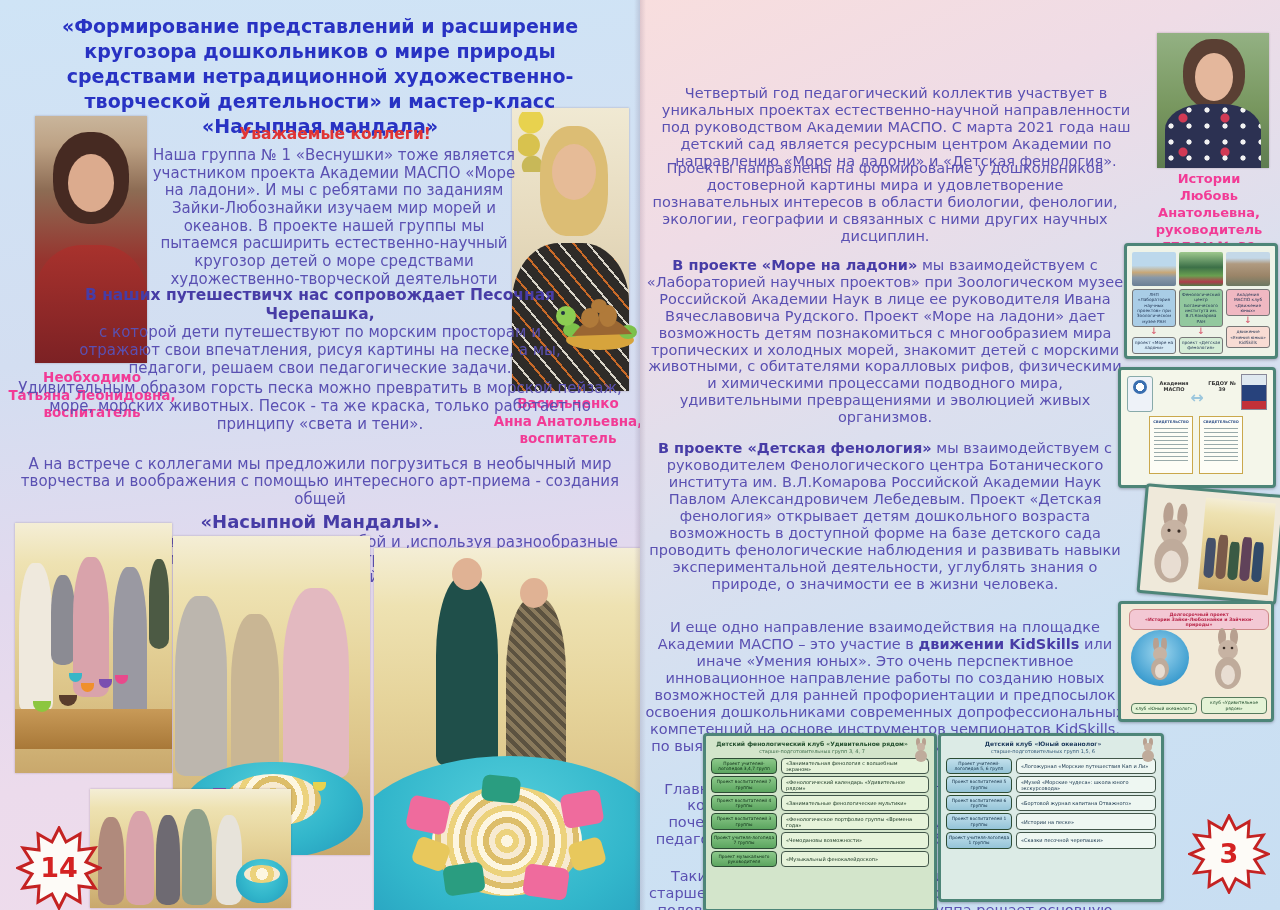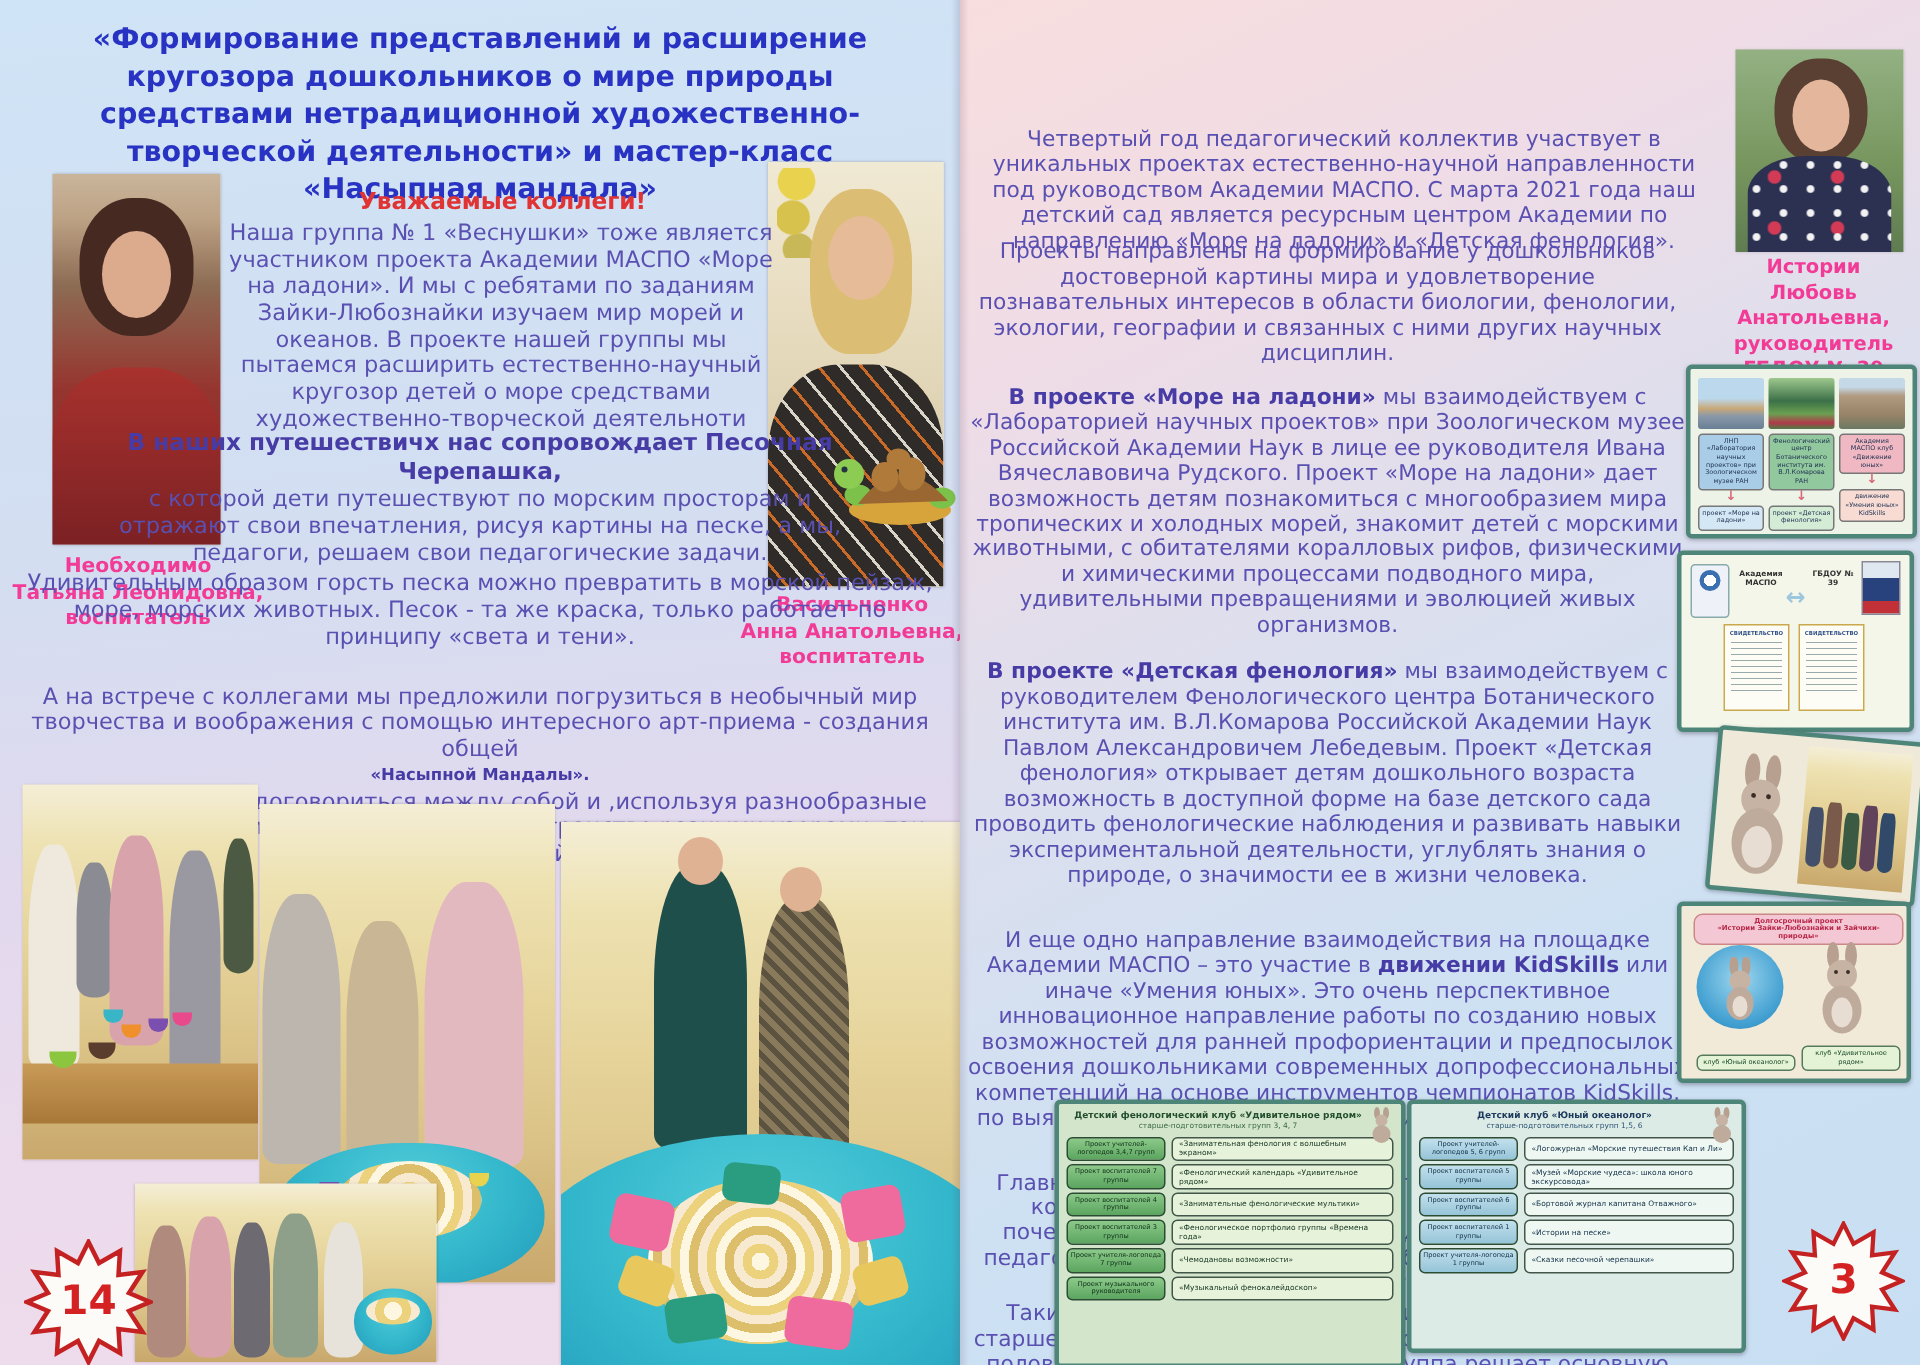--- a/index.html
+++ b/index.html
@@ -100,21 +100,21 @@
       <ellipse cx="38" cy="28" rx="9" ry="10" fill="#b07a3a"></ellipse>
       <ellipse cx="56" cy="26" rx="9" ry="11" fill="#b07a3a"></ellipse>
       <ellipse cx="47" cy="16" rx="8" ry="7" fill="#b07a3a"></ellipse>
     </svg>
 
     <div class="abs ctr body-txt col" style="left:14px;top:286px;width:612px;">
       <p style="width:540px;margin:0 auto 1px auto;"><span class="bold-ink" style="font-size:15.5px;">В наших путешествичх нас сопровождает Песочная Черепашка,</span></p>
       <p style="width:520px;margin:0 auto;">с которой дети путешествуют по морским просторам и отражают свои впечатления, рисуя картины на песке, а мы, педагоги, решаем свои педагогические задачи.</p>
       <p style="margin-top:3px;">Удивительным образом горсть песка можно превратить в морской пейзаж, море, морских животных. Песок - та же краска, только работает по принципу «света и тени».</p>
       <p style="margin-top:22px;">А на встрече с коллегами мы предложили погрузиться в необычный мир творчества и воображения с помощью интересного арт-приема - создания общей</p>
-      <p class="bold-ink" style="font-size:11px;margin-top:1px;">«Насыпной   Мандалы».</p>
+      <p class="bold-ink" style="font-size:18px;margin-top:1px;">«Насыпной   Мандалы».</p>
       <p style="margin-top:2px;">Необходимо было договориться между собой и ,используя разнообразные природные материалы,  заполнить ее пространство разными узорами, так чтобы получился общий рисунок.</p>
     </div>
 
     <div class="photo room" style="left:15px;top:523px;width:157px;height:250px;">
       <div class="fig" style="left:4px;top:40px;width:34px;height:150px;background:#efe9dd;"></div>
       <div class="fig" style="left:36px;top:52px;width:24px;height:90px;background:#8b8b93;"></div>
       <div class="fig" style="left:58px;top:34px;width:36px;height:140px;background:#d9a3ab;"></div>
       <div class="fig" style="left:98px;top:44px;width:34px;height:158px;background:#9a99a2;"></div>
       <div class="fig" style="left:134px;top:36px;width:20px;height:90px;background:#4c5a44;"></div>
       <div class="wood" style="left:0;top:186px;width:157px;height:40px;"></div>

